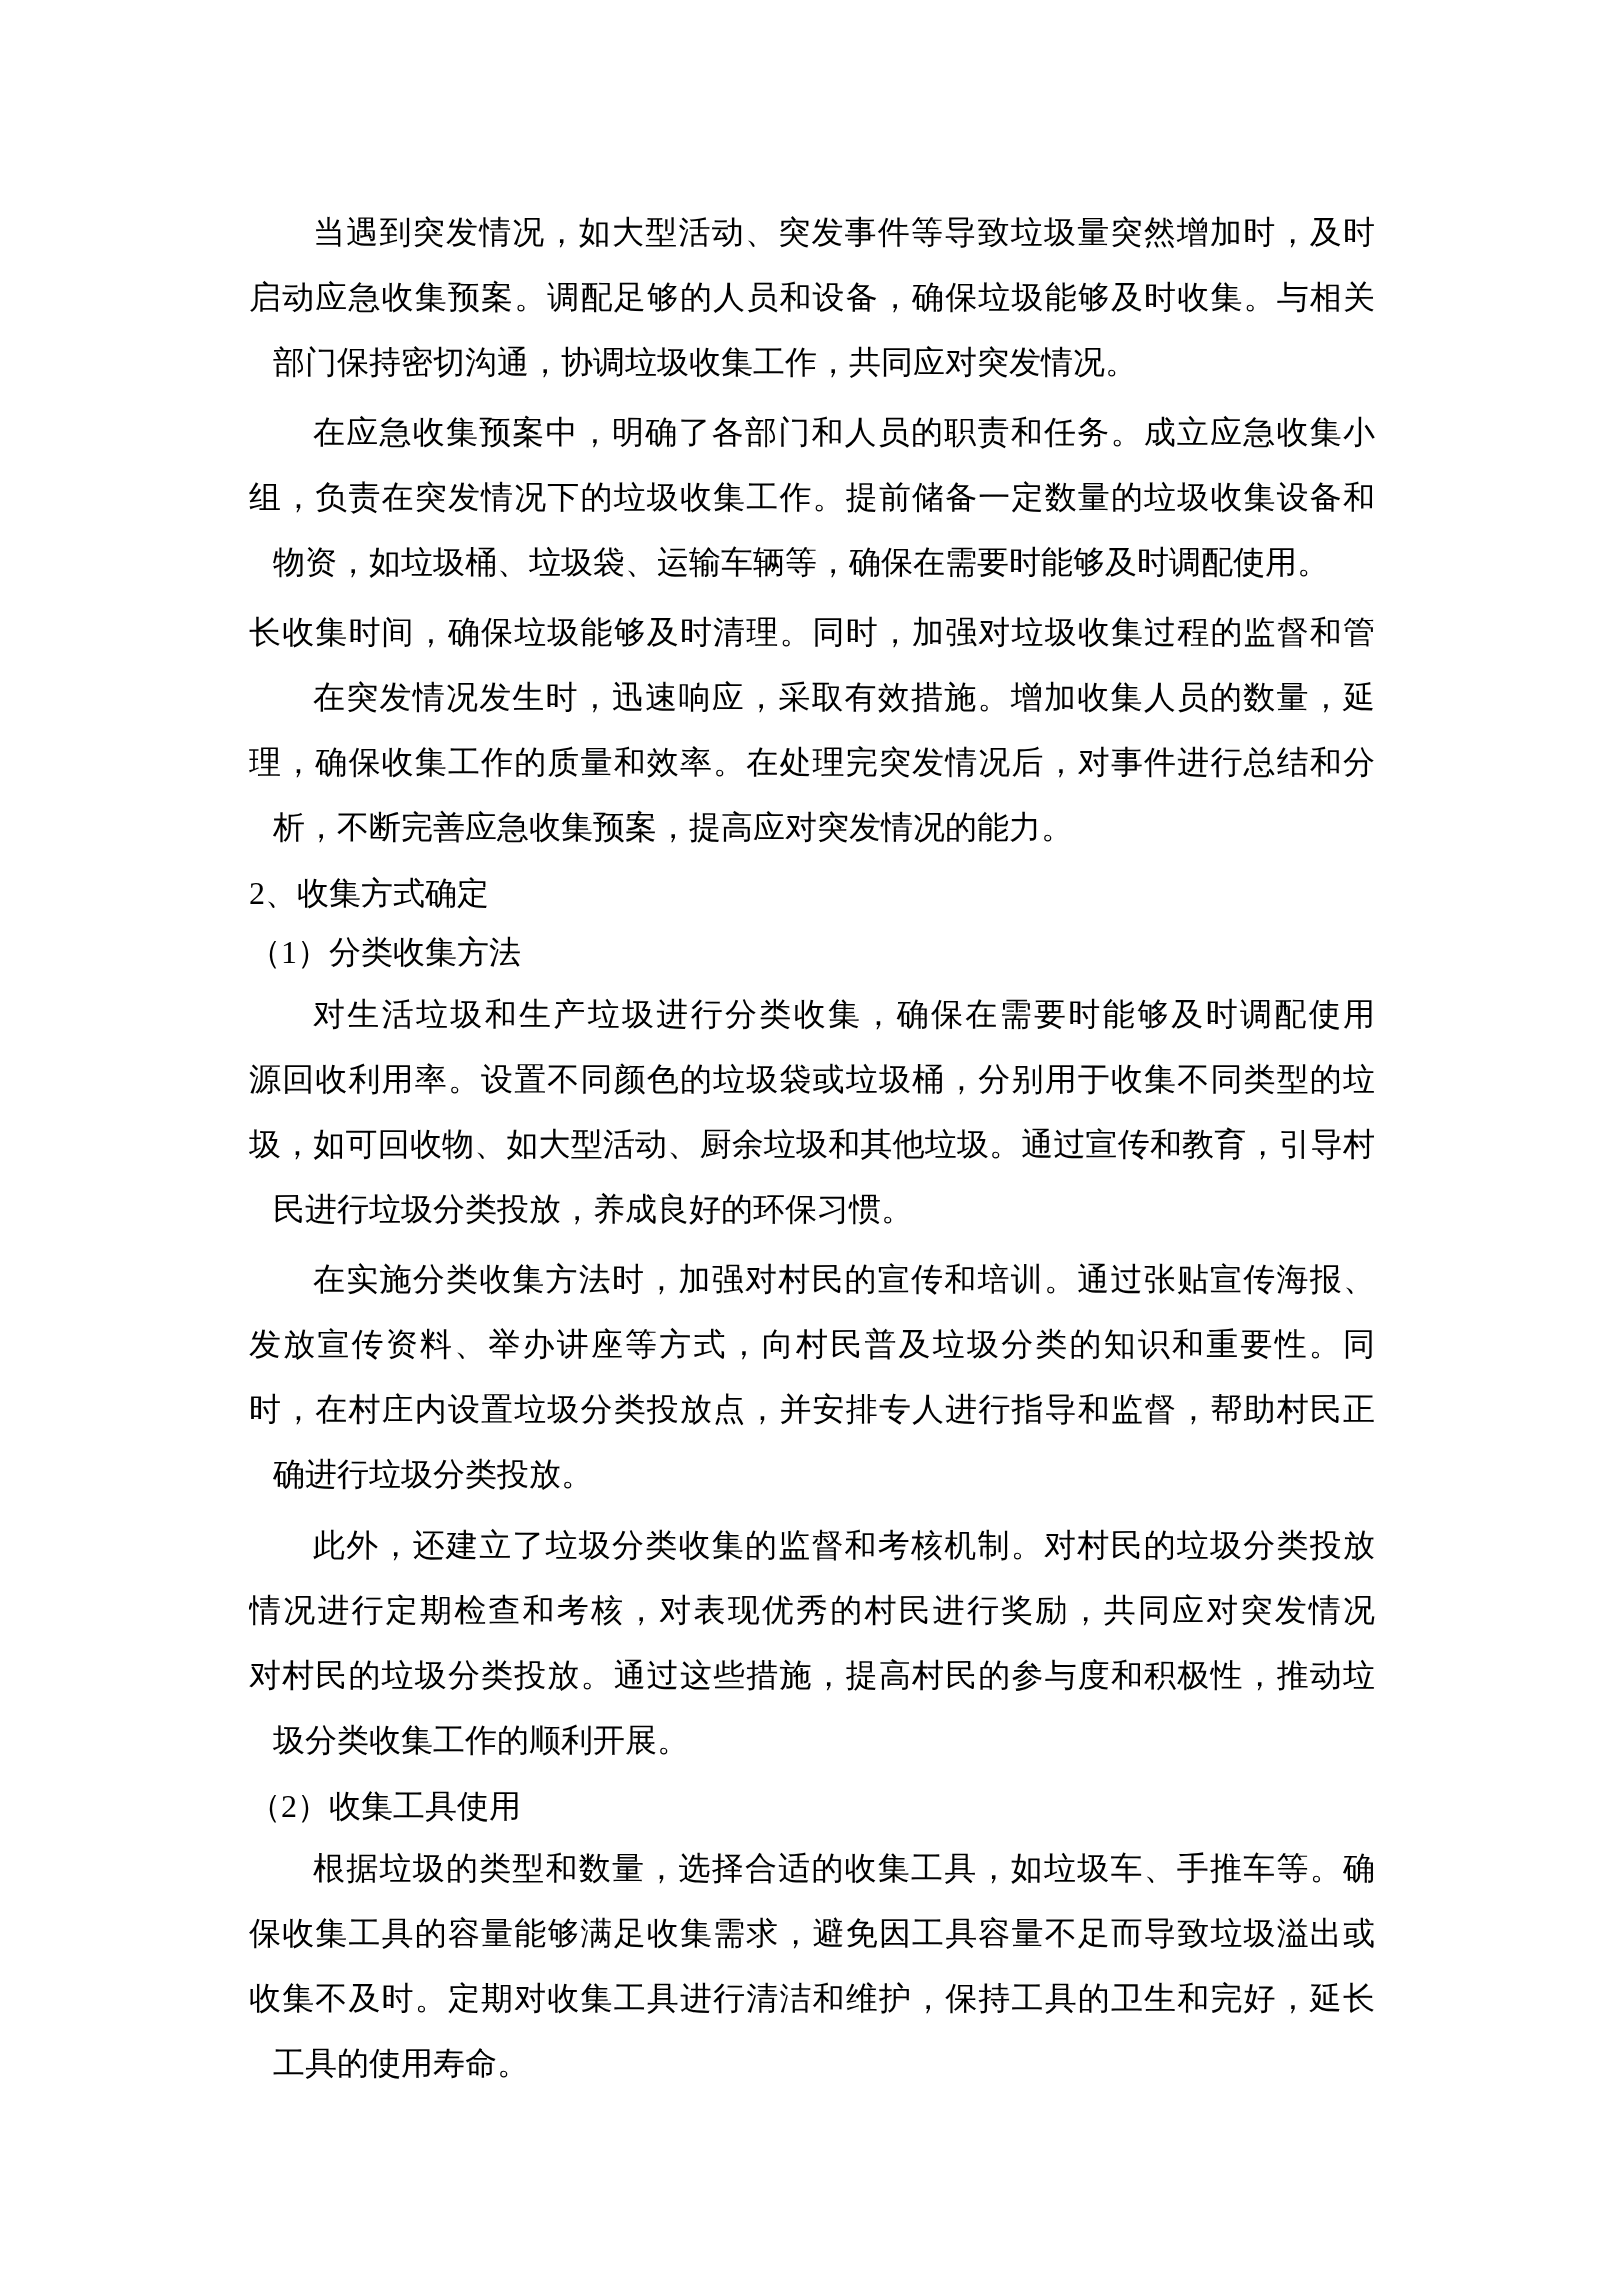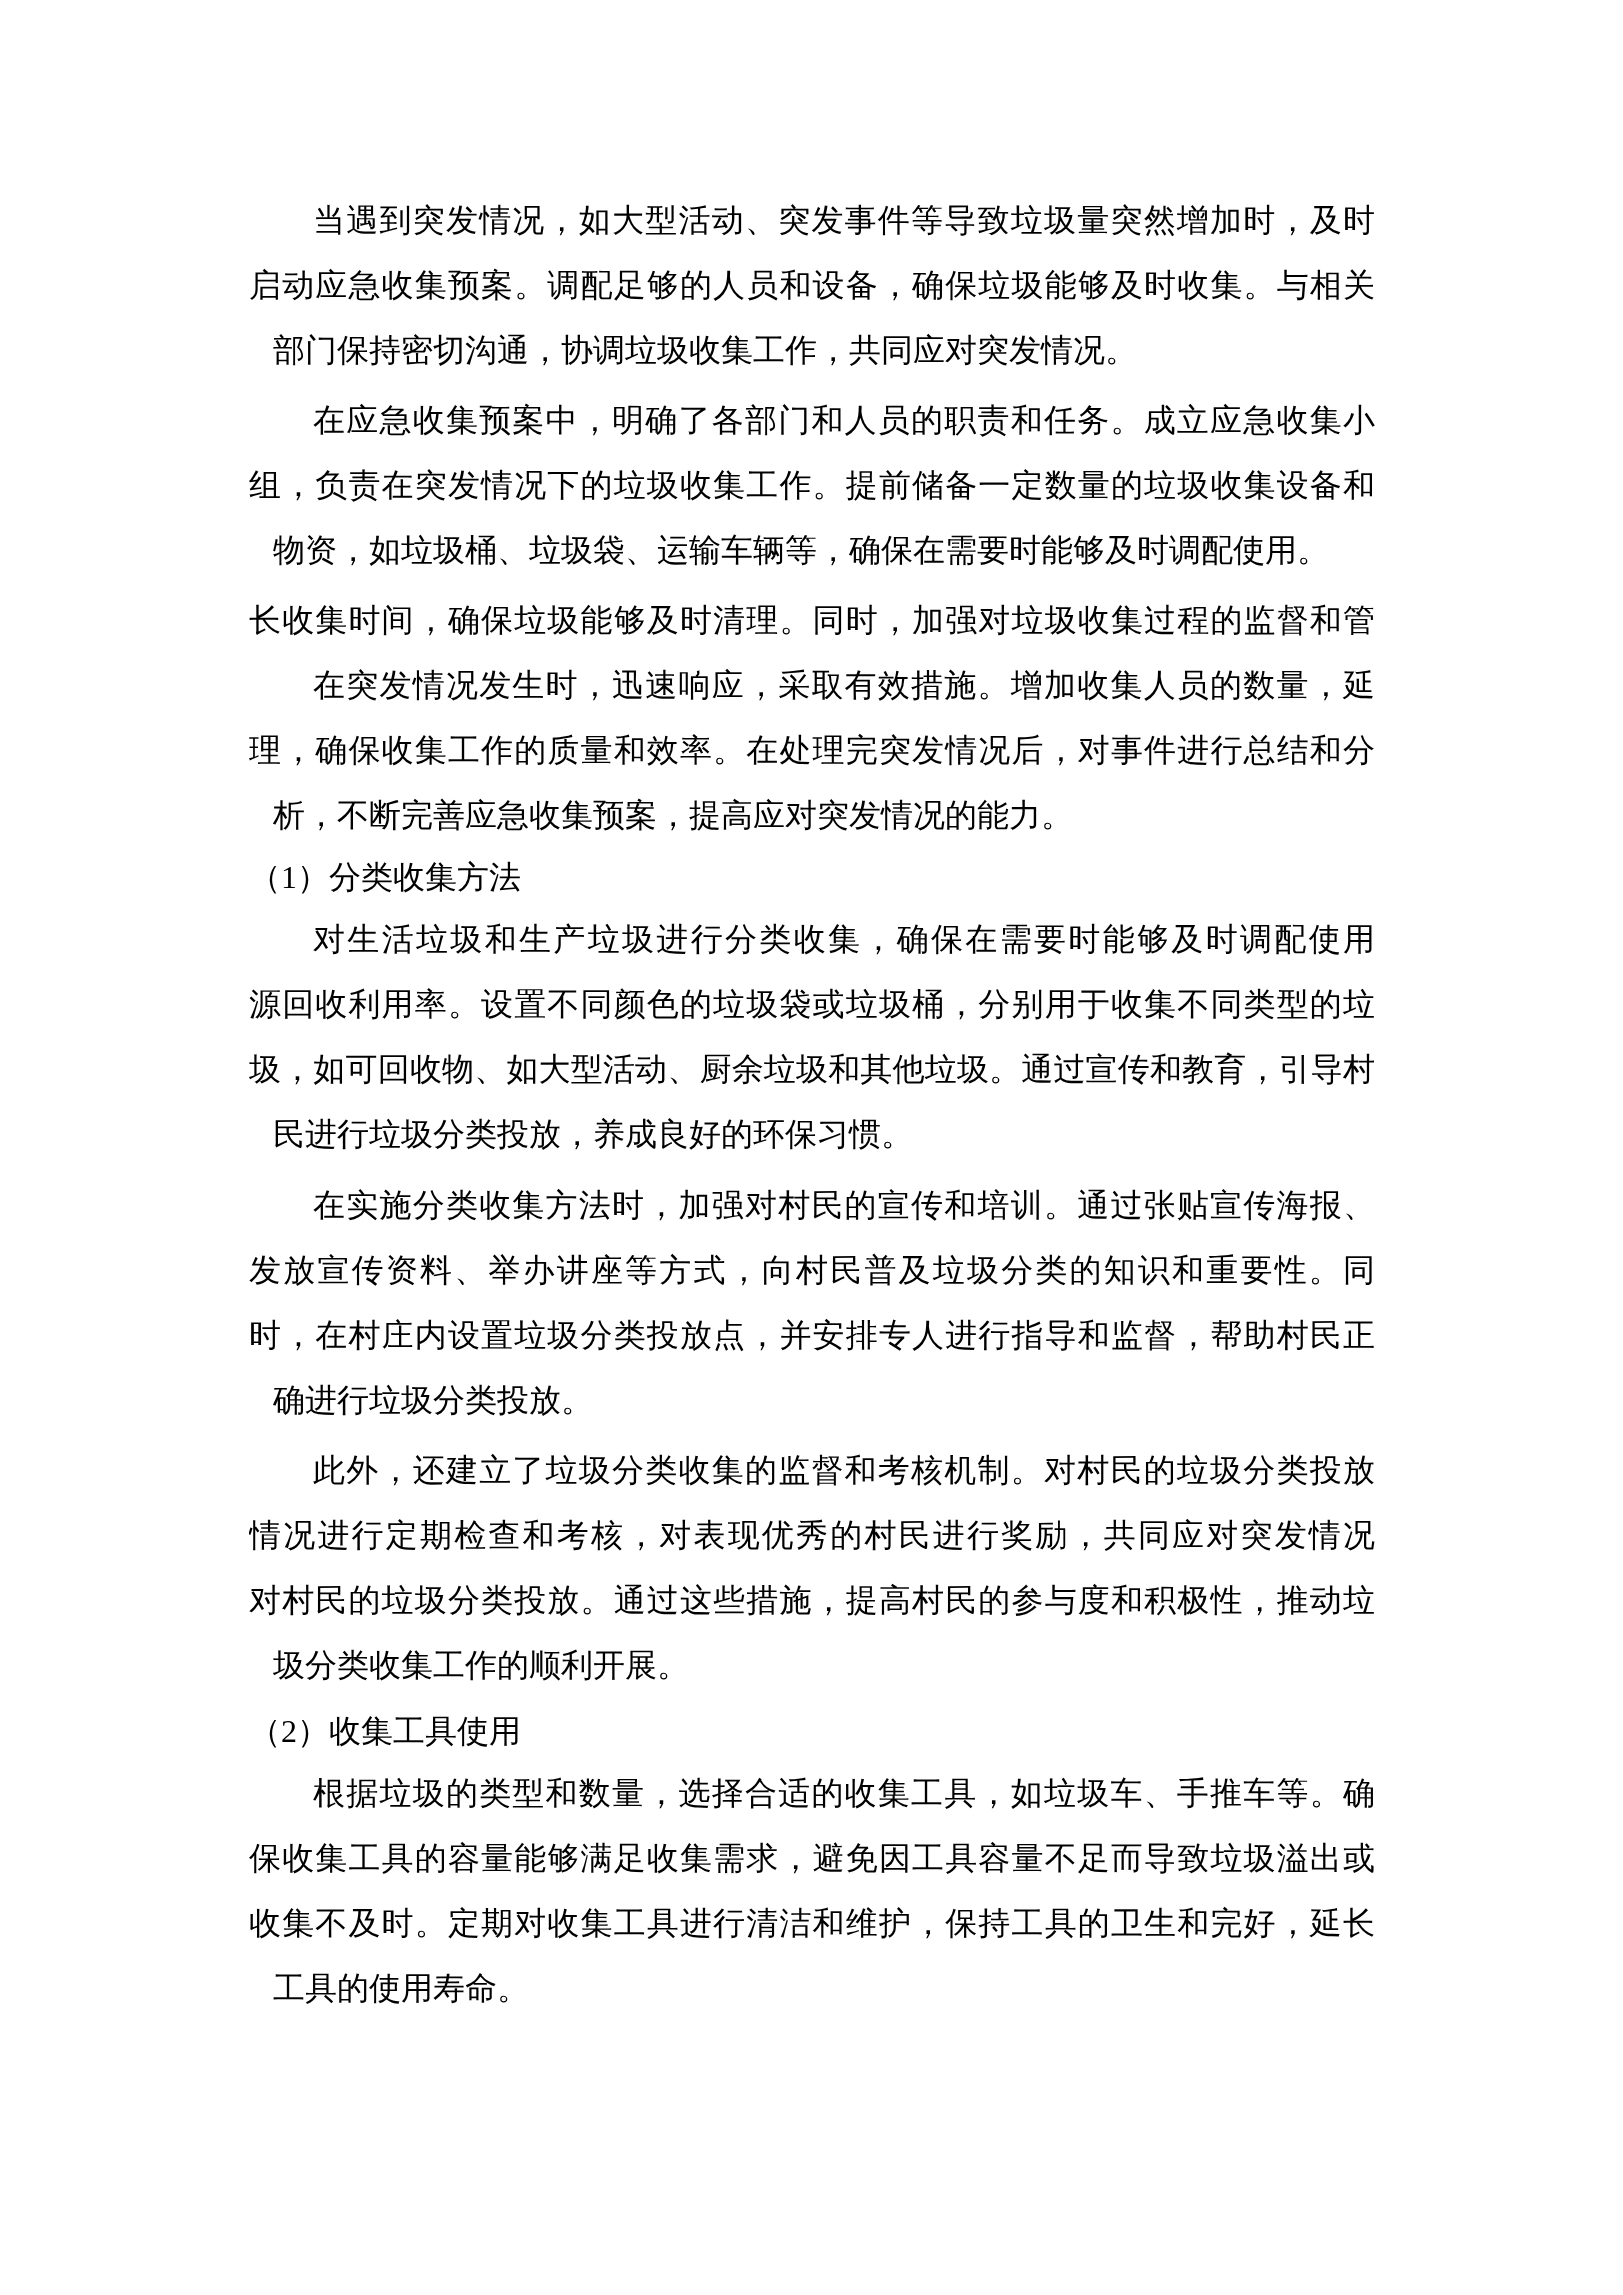--- a/index.html
+++ b/index.html
@@ -12,21 +12,21 @@
     width: 1623px;
     height: 2295px;
     background: #ffffff;
     overflow: hidden;
     font-family: "Liberation Serif", "DejaVu Serif", serif;
     color: #000000;
   }
   .doc {
     position: absolute;
     left: 249px;
-    top: 188px;
+    top: 200px;
     width: 1126px;
   }
   
   .ln {
     font-size: 32px;
     line-height: 65px;
     height: 65px;
     text-align: justify;
     text-align-last: justify;
     overflow: hidden;
@@ -70,20 +70,23 @@
       <div class="ln end">物资，如垃圾桶、垃圾袋、运输车辆等，确保在需要时能够及时调配使用。</div>
     </div>
 
     <div class="mt8">
       <div class="ln">长收集时间，确保垃圾能够及时清理。同时，加强对垃圾收集过程的监督和管</div>
       <div class="ln indent">在突发情况发生时，迅速响应，采取有效措施。增加收集人员的数量，延</div>
       <div class="ln">理，确保收集工作的质量和效率。在处理完突发情况后，对事件进行总结和分</div>
       <div class="ln end">析，不断完善应急收集预案，提高应对突发情况的能力。</div>
     </div>
 
+    <div class="mt6">
+      <div class="hl">2、收集方式确定</div>
+    </div>
 
     <div>
       <div class="hl">（1）分类收集方法</div>
     </div>
 
     <div>
       <div class="ln indent">对生活垃圾和生产垃圾进行分类收集，确保在需要时能够及时调配使用</div>
       <div class="ln">源回收利用率。设置不同颜色的垃圾袋或垃圾桶，分别用于收集不同类型的垃</div>
       <div class="ln">圾，如可回收物、如大型活动、厨余垃圾和其他垃圾。通过宣传和教育，引导村</div>
       <div class="ln end">民进行垃圾分类投放，养成良好的环保习惯。</div>

